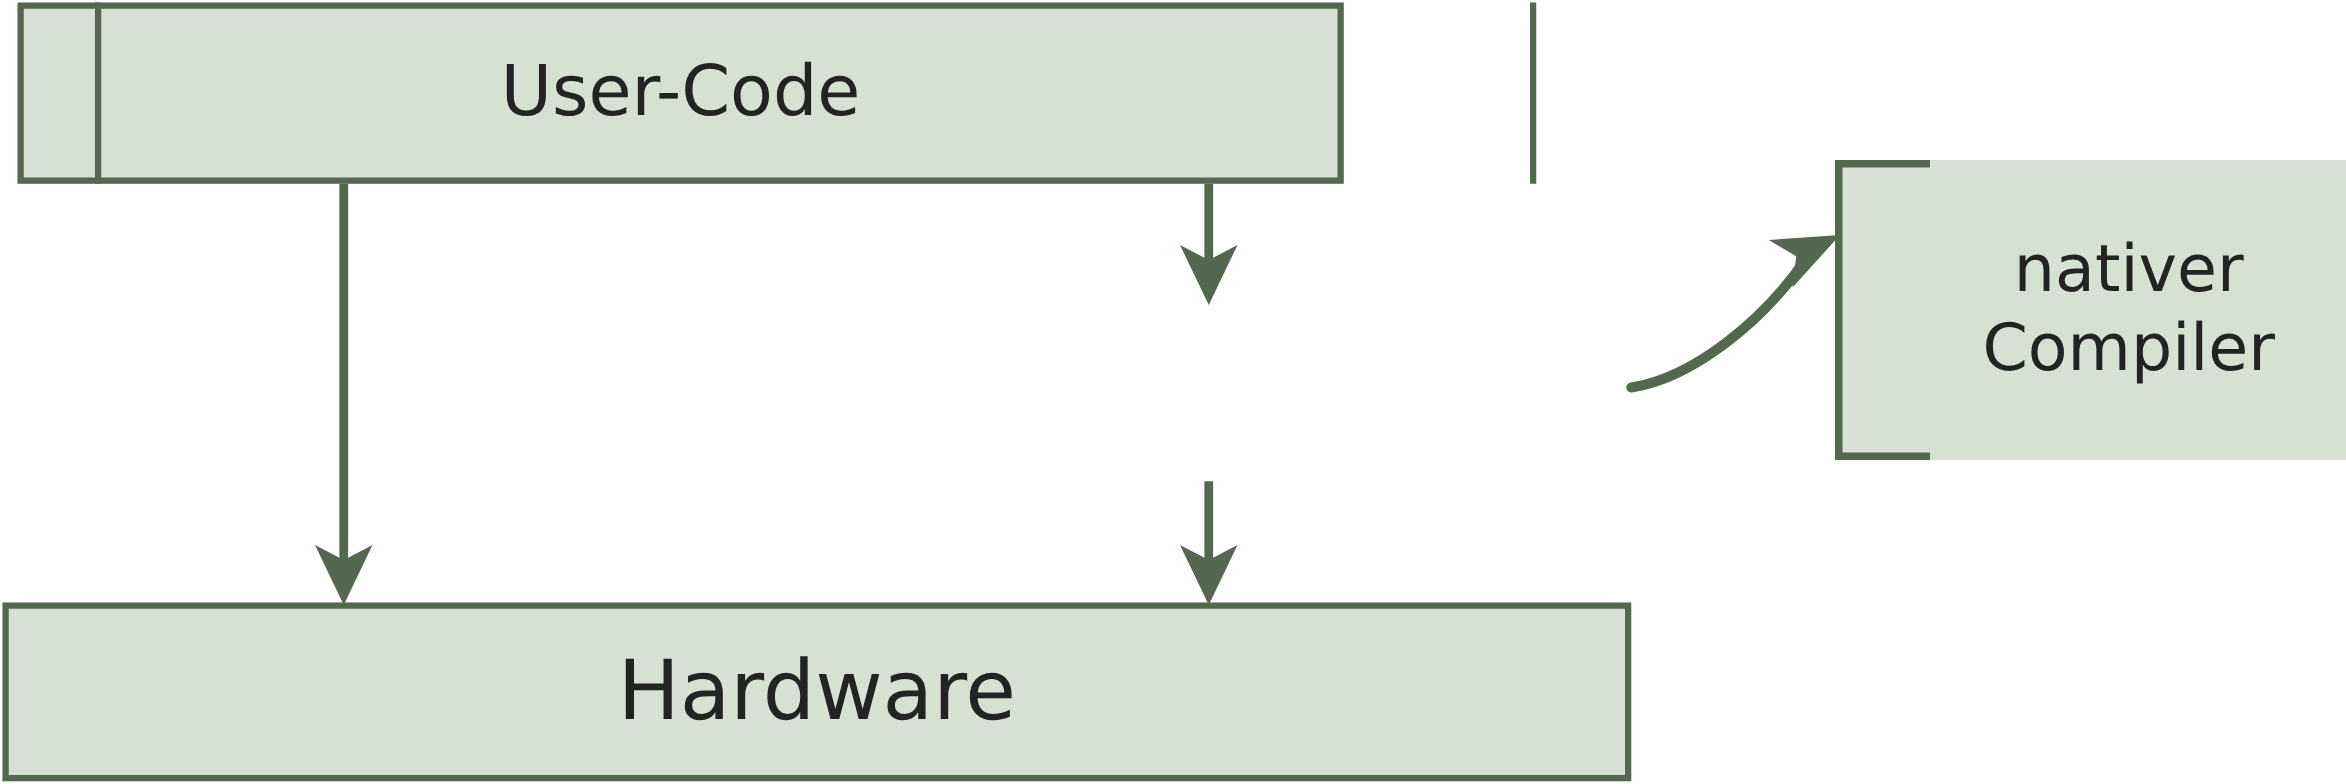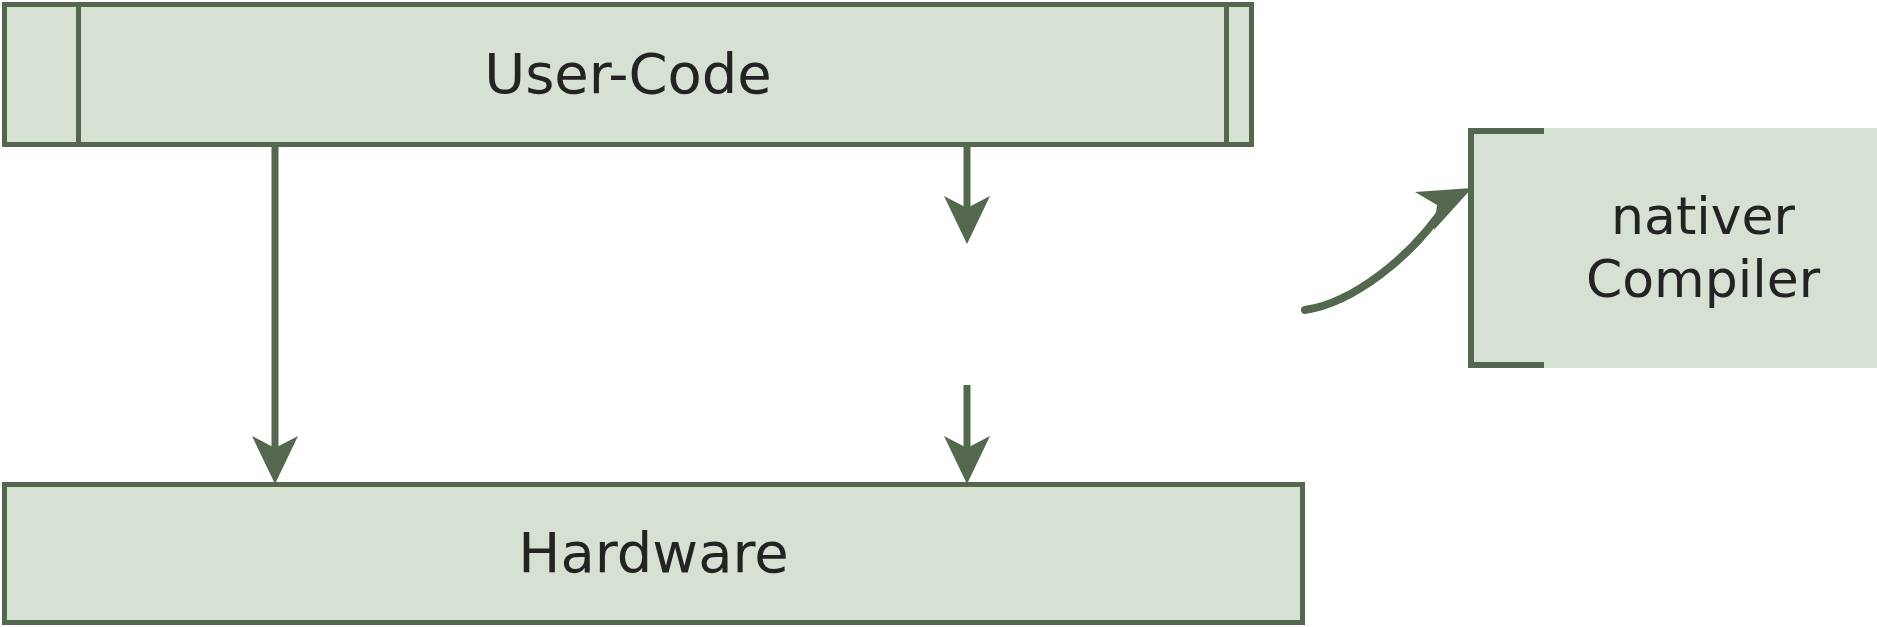--- a/index.html
+++ b/index.html
@@ -30,23 +30,23 @@
     line-height: 1.22;
     text-align: center;
   }
   .node .label {
     display: block;
     white-space: pre-line;
   }
 
   
   #node-user-code {
-    left: 2px;
+    left: 14px;
     top: 2px;
-    width: 1252px;
+    width: 1061px;
     height: 145px;
     font-size: 56px;
   }
   
   .divider {
     position: absolute;
     top: 2px;
     width: 5px;
     height: 145px;
     background: #54684f;
@@ -62,21 +62,21 @@
     height: 143px;
     font-size: 56px;
   }
 
   
   #node-hardware {
     left: 2px;
     top: 482px;
     width: 1303px;
     height: 143px;
-    font-size: 56px;
+    font-size: 66px;
   }
 
   
   #node-compiler {
     left: 1468px;
     top: 128px;
     width: 470px;           
     height: 240px;
     border: none;
     background: #d6e0d3;

